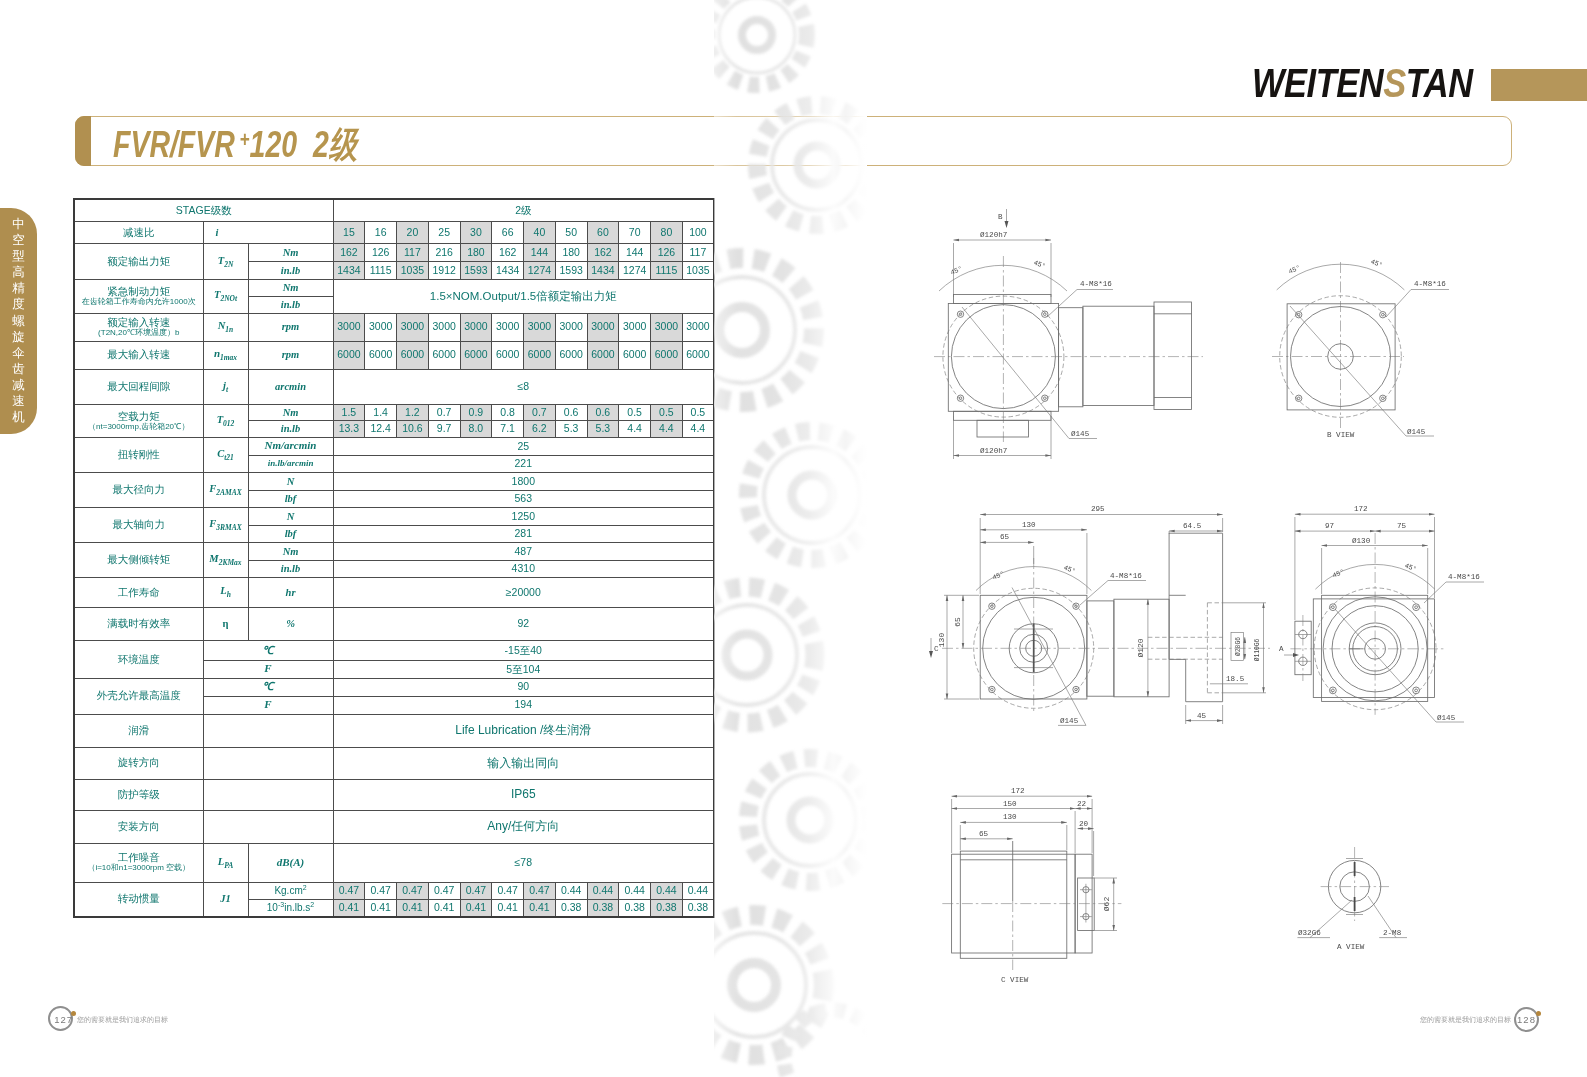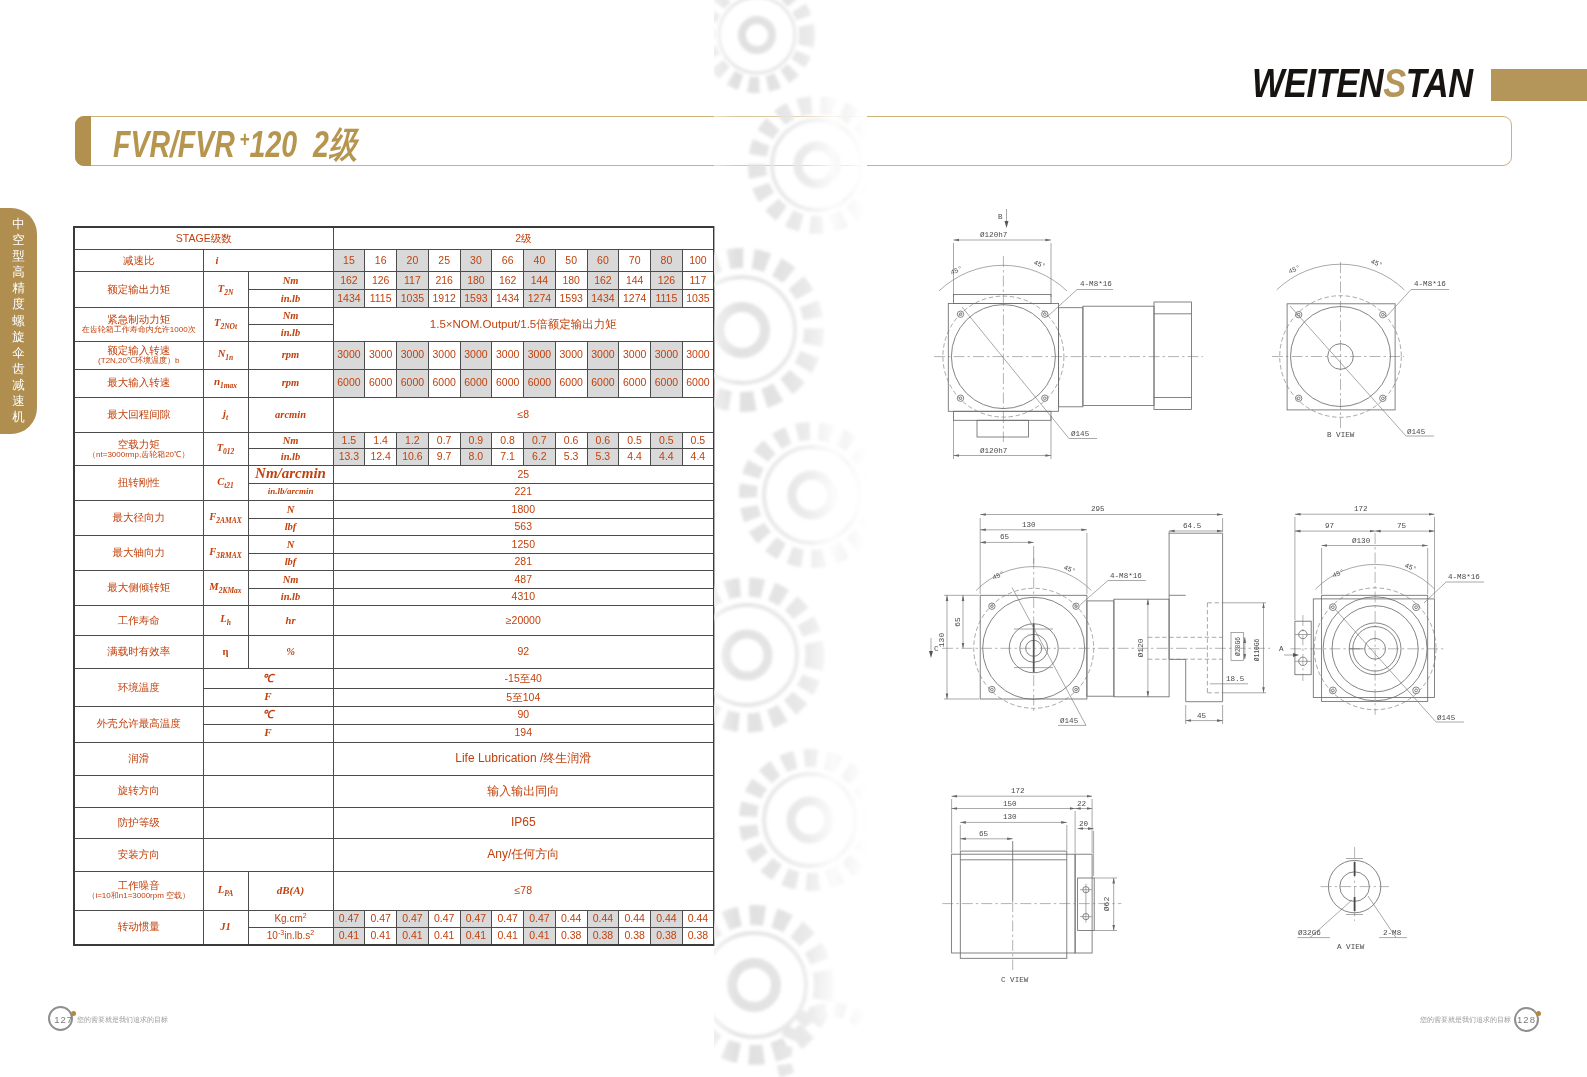--- a/index.html
+++ b/index.html
@@ -1,20 +1,20 @@
 <!DOCTYPE html>
 <html><head>
 <meta charset="utf-8">
 <style>
   html,body{margin:0;padding:0;}
   body{width:1587px;height:1077px;position:relative;background:#fff;overflow:hidden;
        font-family:"Liberation Sans", sans-serif;}
   .abs{position:absolute;}
   table.spec{border-collapse:collapse;table-layout:fixed;position:absolute;left:73px;top:198px;
-    width:640px;font-family:"Liberation Sans",sans-serif;color:#c2410c;margin-top:28px;}
+    width:640px;font-family:"Liberation Sans",sans-serif;color:#0f766e;}
   table.spec td{border:1px solid #4c4c4c;text-align:center;vertical-align:middle;
     padding:0;font-size:10.5px;line-height:1.05;overflow:hidden;}
   table.spec{border:2px solid #3a3a3a;}
   td.lab{font-size:12.5px;}
   .g{background:#d9d9d9;}
   .unit{font-family:"Liberation Serif",serif;font-style:italic;font-weight:bold;font-size:10px;}
   .sym{font-family:"Liberation Serif",serif;font-style:italic;font-weight:bold;font-size:13px;}
   .sym sub{font-size:7.5px;font-weight:bold;}
   .note{display:block;font-size:8px;margin-top:1px;}
 </style>
@@ -246,21 +246,21 @@
         <td>5.3</td>
         <td class="g">5.3</td>
         <td>4.4</td>
         <td class="g">4.4</td>
         <td>4.4</td>
       </tr>
 
 <tr style="height:17.5px">
         <td rowspan="2" class="lab">扭转刚性</td>
         <td rowspan="2" class="sym">C<sub>t21</sub></td>
-        <td class="unit" style="font-size:15px;">Nm/arcmin</td>
+        <td class="unit" style="font-size:11px;">Nm/arcmin</td>
         <td colspan="12">25</td>
       </tr>
 <tr style="height:17.5px">
         <td class="unit" style="font-size:9px;">in.lb/arcmin</td>
         <td colspan="12">221</td>
       </tr>
 
 <tr style="height:17.5px">
         <td rowspan="2" class="lab">最大径向力</td>
         <td rowspan="2" class="sym">F<sub>2AMAX</sub></td>

